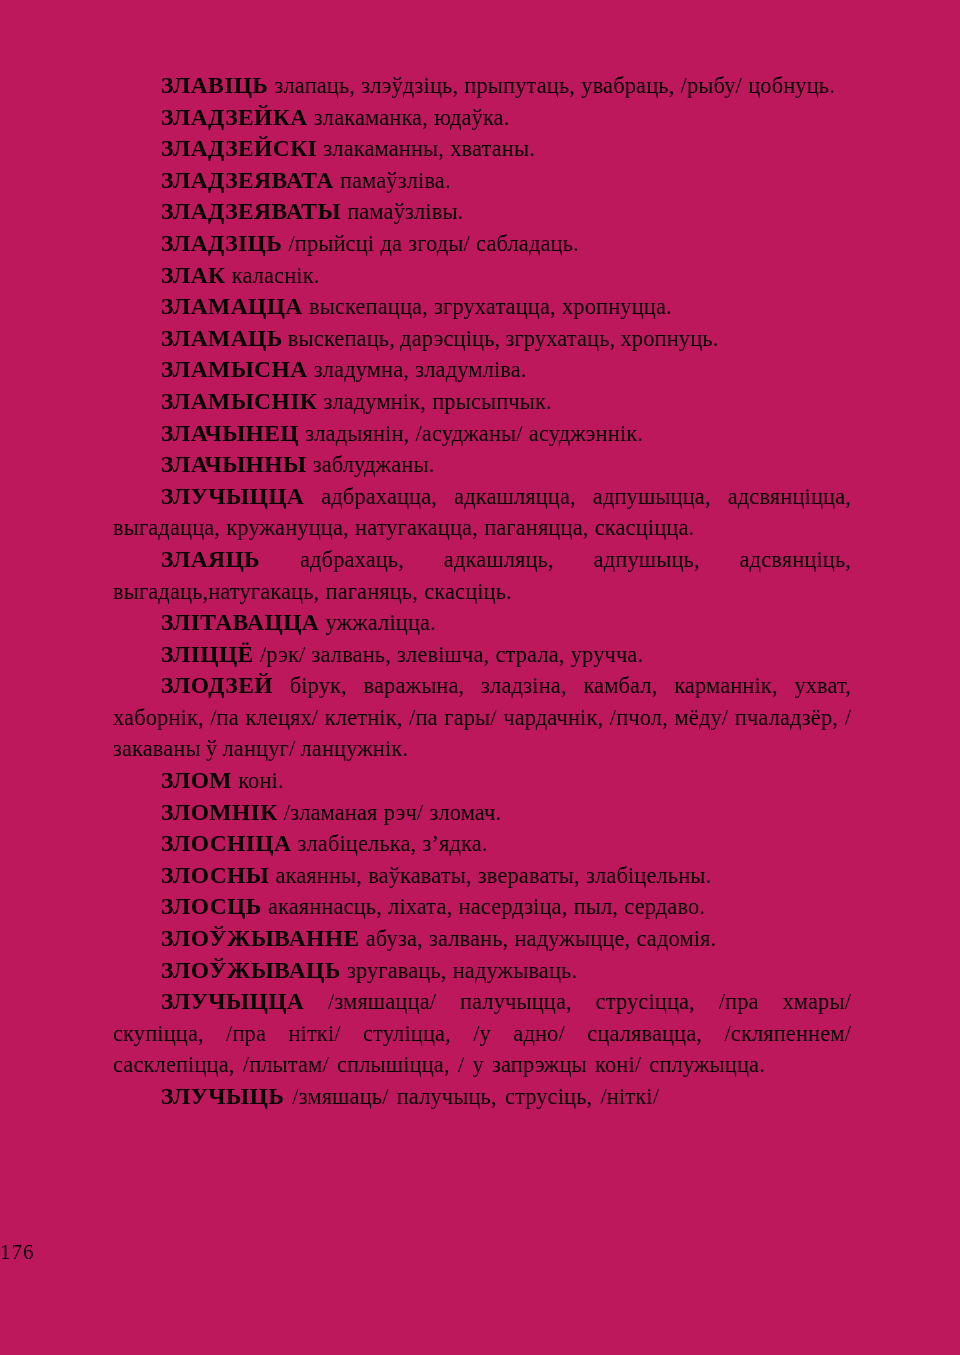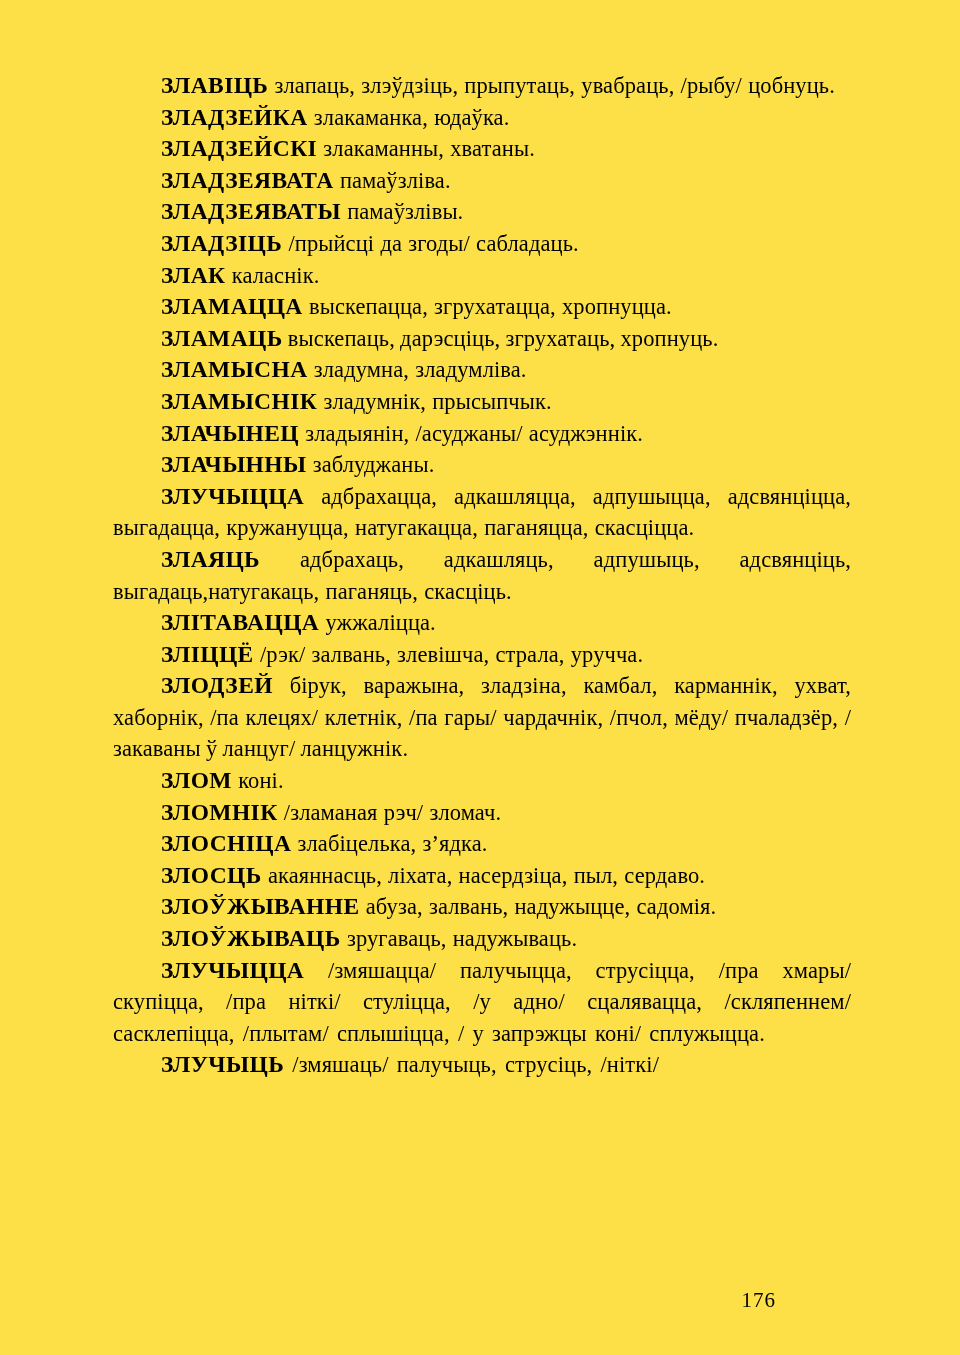--- a/index.html
+++ b/index.html
@@ -13,21 +13,21 @@
     position: relative;
     font-family: "Liberation Serif", "DejaVu Serif", serif;
     color: #000000;
     overflow: hidden;
   }
   .page {
     position: absolute;
     left: 0; top: 0;
     width: 960px;
     height: 1355px;
-    background: #fde047;
+    background: #be185d;
   }
   .text-block {
     position: absolute;
     left: 113px;
     top: 70px;
     width: 738px;
   }
   .entry {
     margin: 0;
     padding: 0;
@@ -44,23 +44,23 @@
   .hw {
     font-weight: 700;
     font-size: 23.5px;
     letter-spacing: 0.4px;
   }
   .gloss {
   }
   .page-number {
     position: absolute;
     left: 0;
-    top: 1288px;
+    top: 1240px;
     width: 776px;
-    text-align: right;
+    text-align: left;
     font-size: 21px;
     letter-spacing: 1px;
   }
   
   .tight { word-spacing: -0.5px; }
   .loose { word-spacing: 2.5px; }
 </style>
 </head>
 <body>
 
@@ -167,20 +167,24 @@
       <span class="hw">ЗЛОМНІК</span>
       <span class="gloss">/зламаная рэч/ зломач.</span>
     </p>
 
 
     <p class="entry last-line-left">
       <span class="hw">ЗЛОСНІЦА</span>
       <span>злабіцелька, з’ядка.</span>
     </p>
 
+    <p class="entry last-line-left">
+      <span class="hw">ЗЛОСНЫ</span>
+      <span>акаянны, ваўкаваты, звераваты, злабіцельны.</span>
+    </p>
 
     <p class="entry last-line-left">
       <span class="hw">ЗЛОСЦЬ</span>
       <span>акаяннасць, ліхата, насердзіца, пыл, сердаво.</span>
     </p>
 
     <p class="entry last-line-left">
       <span class="hw">ЗЛОЎЖЫВАННЕ</span>
       <span>абуза, залвань, надужыцце, садомія.</span>
     </p>

